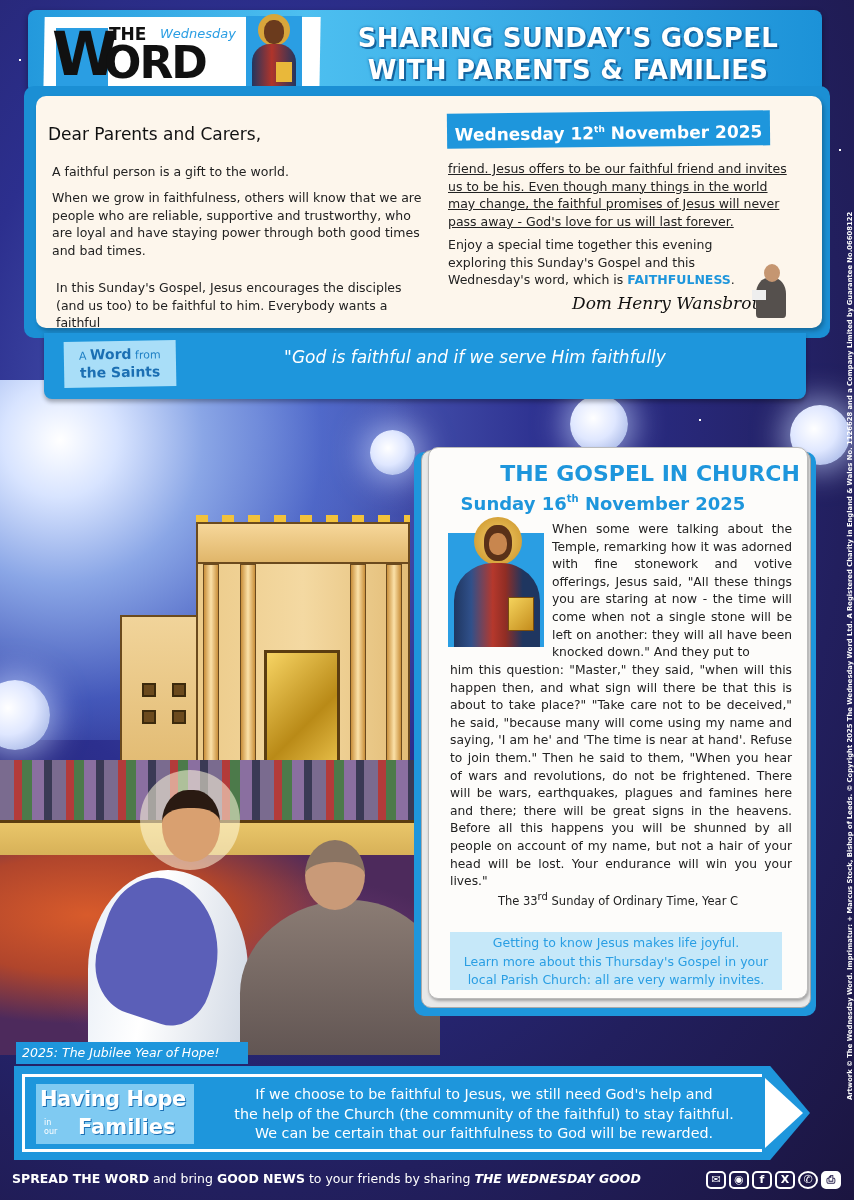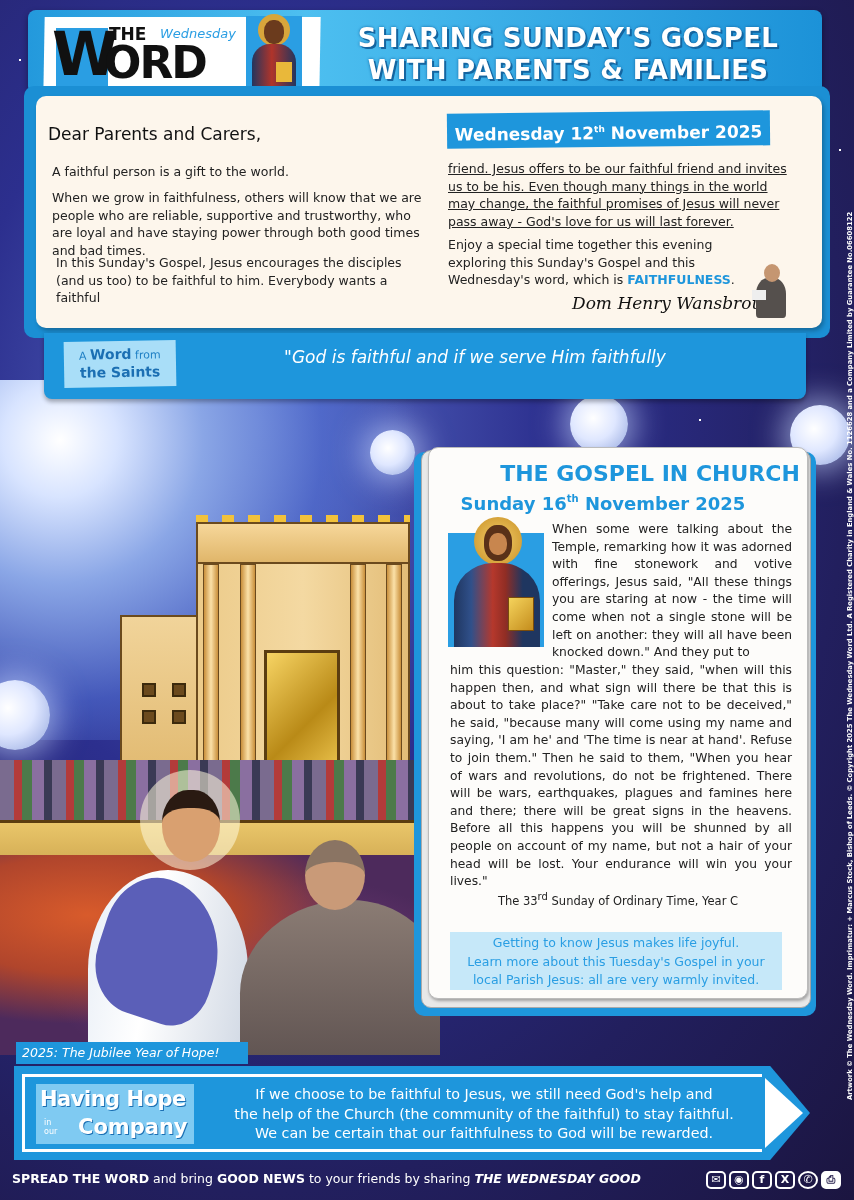--- a/index.html
+++ b/index.html
@@ -189,21 +189,21 @@
 <div class="title">
   <div>SHARING SUNDAY'S GOSPEL</div>
   <div>WITH PARENTS &amp; FAMILIES</div>
 </div>
 
 <div class="letter-back"></div>
 <div class="letter"></div>
 <div class="greet">Dear Parents and Carers,</div>
 <div class="para" style="left:52px;top:163px;width:375px;">A faithful person is a gift to the world.</div>
 <div class="para" style="left:52px;top:189px;width:380px;">When we grow in faithfulness, others will know that we are people who are reliable, supportive and trustworthy, who are loyal and have staying power through both good times and bad times.</div>
-<div class="para" style="left:56px;top:254px;width:372px;">In this Sunday's Gospel, Jesus encourages the disciples (and us too) to be faithful to him. Everybody wants a faithful</div>
+<div class="para" style="left:56px;top:279px;width:372px;">In this Sunday's Gospel, Jesus encourages the disciples (and us too) to be faithful to him. Everybody wants a faithful</div>
 
 <div class="date-banner"><span>Wednesday 12</span><sup>th</sup><span> November 2025</span></div>
 <div class="para" style="left:448px;top:160px;width:346px;text-decoration:underline;">friend. Jesus offers to be our faithful friend and invites us to be his. Even though many things in the world may change, the faithful promises of Jesus will never pass away - God's love for us will last forever.</div>
 <div class="para" style="left:448px;top:236px;width:320px;"><span>Enjoy a special time together this evening exploring this Sunday's Gospel and this Wednesday's word, which is </span><span class="word-highlight">FAITHFULNESS</span><span>.</span></div>
 <div class="sign">Dom Henry Wansbrough</div>
 <div class="monk">
     <div class="bd"></div>
     <div class="hd"></div>
     <div class="pp"></div>
   </div>
@@ -230,32 +230,32 @@
     <div class="b"></div>
     <div class="bk"></div>
 </div>
 <div class="g-text-top">When some were talking about the Temple, remarking how it was adorned with fine stonework and votive offerings, Jesus said, "All these things you are staring at now - the time will come when not a single stone will be left on another: they will all have been knocked down." And they put to</div>
 <div class="g-text-main">him this question: "Master," they said, "when will this happen then, and what sign will there be that this is about to take place?" "Take care not to be deceived," he said, "because many will come using my name and saying, 'I am he' and 'The time is near at hand'. Refuse to join them." Then he said to them, "When you hear of wars and revolutions, do not be frightened. There will be wars, earthquakes, plagues and famines here and there; there will be great signs in the heavens. Before all this happens you will be shunned by all people on account of my name, but not a hair of your head will be lost. Your endurance will win you your lives."</div>
 <div class="g-ref">
   <div><span>The 33</span><sup>rd</sup><span> Sunday of Ordinary Time, Year C</span></div>
 </div>
 <div class="g-invite">
   <div>Getting to know Jesus makes life joyful.</div>
-  <div>Learn more about this Tuesday's Gospel in your</div>
-  <div>local Parish Jesus: all are very warmly invited.</div>
+  <div>Learn more about this Thursday's Gospel in your</div>
+  <div>local Parish Church: all are very warmly invites.</div>
 </div>
 
 <div class="jubilee">2025: The Jubilee Year of Hope!</div>
 <div class="hope-frame"></div>
 <div class="hope-inner"></div>
 <div class="hope-arrow"></div>
 <div class="hope-tag">
   <div class="l1">Having Hope</div>
   <div class="inour">in our</div>
-  <div class="l2">Company</div>
+  <div class="l2">Families</div>
 </div>
 <div class="hope-text">
   <div>If we choose to be faithful to Jesus, we still need God's help and</div>
   <div>the help of the Church (the community of the faithful) to stay faithful.</div>
   <div>We can be certain that our faithfulness to God will be rewarded.</div>
 </div>
 
 <div class="footer">
   <b>SPREAD THE WORD</b><span> and bring </span><b>GOOD NEWS</b><span> to your friends by sharing </span><i>THE WEDNESDAY GOOD</i>
 </div>

